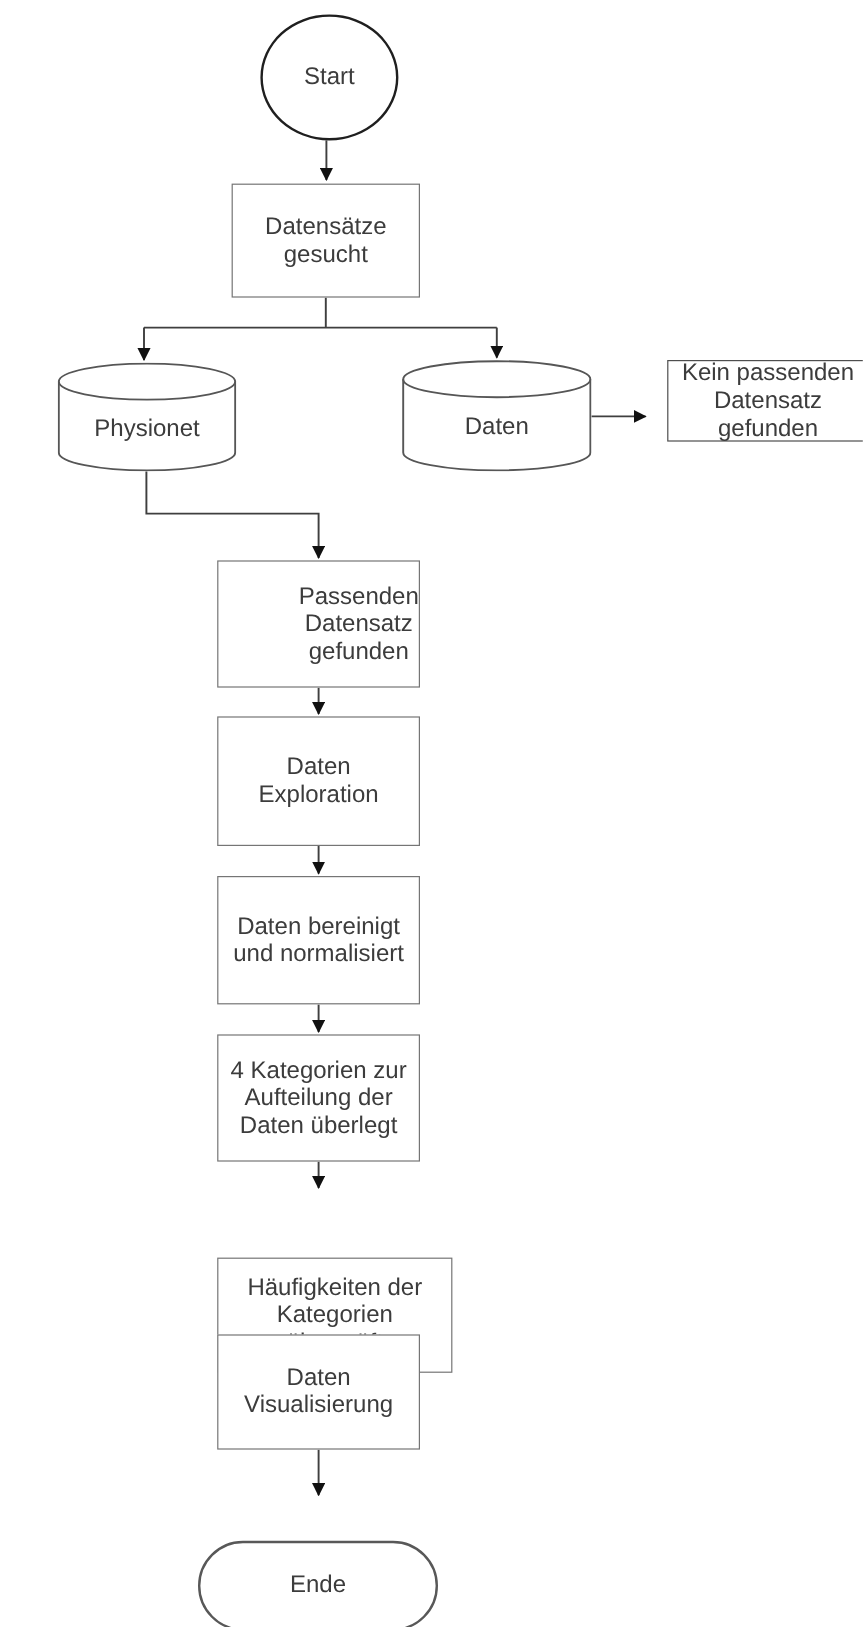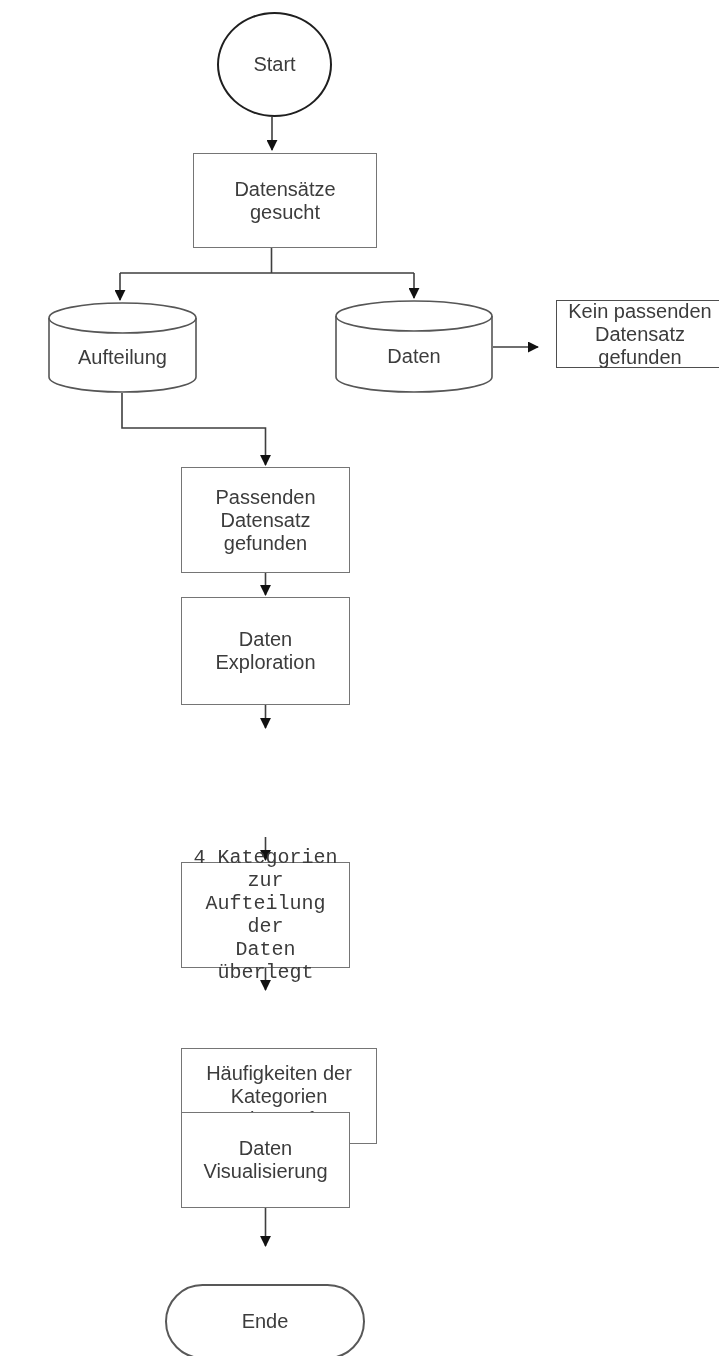--- a/index.html
+++ b/index.html
@@ -44,26 +44,26 @@
   }
   .terminal-end {
     left: 165px; top: 1248px; width: 200px; height: 75px;
     border: 2px solid #585858;
     border-radius: 38px;
     margin-top: 36px;
   }
   .process {
     border: 1.5px solid #757575;
   }
-  .box-datensaetze   { left: 193px; top: 153px;  width: 184px; height: 95px;  }
+  .box-datensaetze   { left: 193px; top: 153px;  width: 157px; height: 95px;  }
   .box-kein          { left: 528px; top: 300px;  width: 168px; height: 68px; border-color: #4e4e4e; margin-left: 28px; }
-  .box-passenden     { left: 181px; top: 467px;  width: 169px; height: 106px; }
+  .box-passenden     { left: 181px; top: 467px;  width: 169px; height: 106px; justify-content: flex-end; }
   .box-exploration   { left: 181px; top: 597px;  width: 169px; height: 108px; }
   .box-bereinigt     { left: 181px; top: 730px;  width: 169px; height: 107px; }
-  .box-kategorien    { left: 181px; top: 862px;  width: 169px; height: 106px; font-family: Liberation Mono, monospace; }
+  .box-kategorien    { left: 181px; top: 862px;  width: 169px; height: 106px; }
   .box-haeufigkeiten { left: 181px; top: 1048px;  width: 196px; height: 96px;  }
   .box-visualisierung{ left: 181px; top: 1112px; width: 169px; height: 96px;  }
   .cylinder {
     background: transparent;
     border: none;
   }
   .cyl-physionet { left: 48px;  top: 302px; width: 149px; height: 91px; }
   .cyl-kaggle    { left: 335px; top: 300px; width: 158px; height: 93px; }
   .cyl-shape {
     position: absolute;
@@ -110,21 +110,21 @@
   <div class="node process box-datensaetze">
     <span class="node-label">Datensätze
 gesucht</span>
   </div>
 
   <div class="node cylinder cyl-physionet">
     <svg class="cyl-shape" viewBox="0 0 149 91" xmlns="http://www.w3.org/2000/svg">
       <path d="M1,16 A73.5,15 0 0 1 148,16 L148,75 A73.5,15 0 0 1 1,75 Z" fill="#ffffff" stroke="#565656" stroke-width="1.6"></path>
       <path d="M1,16 A73.5,15 0 0 0 148,16" fill="none" stroke="#565656" stroke-width="1.6"></path>
     </svg>
-    <span class="node-label cyl-label">Aufteilung</span>
+    <span class="node-label cyl-label">Physionet</span>
   </div>
 
   <div class="node cylinder cyl-kaggle">
     <svg class="cyl-shape" viewBox="0 0 158 93" xmlns="http://www.w3.org/2000/svg">
       <path d="M1,16 A78,15 0 0 1 157,16 L157,77 A78,15 0 0 1 1,77 Z" fill="#ffffff" stroke="#565656" stroke-width="1.6"></path>
       <path d="M1,16 A78,15 0 0 0 157,16" fill="none" stroke="#565656" stroke-width="1.6"></path>
     </svg>
     <span class="node-label cyl-label">Daten</span>
   </div>
 
@@ -138,20 +138,24 @@
     <span class="node-label">Passenden
 Datensatz
 gefunden</span>
   </div>
 
   <div class="node process box-exploration">
     <span class="node-label">Daten
 Exploration</span>
   </div>
 
+  <div class="node process box-bereinigt">
+    <span class="node-label">Daten bereinigt
+und normalisiert</span>
+  </div>
 
   <div class="node process box-kategorien">
     <span class="node-label">4 Kategorien zur
 Aufteilung der
 Daten überlegt</span>
   </div>
 
   <div class="node process box-haeufigkeiten">
     <span class="node-label">Häufigkeiten der
 Kategorien

